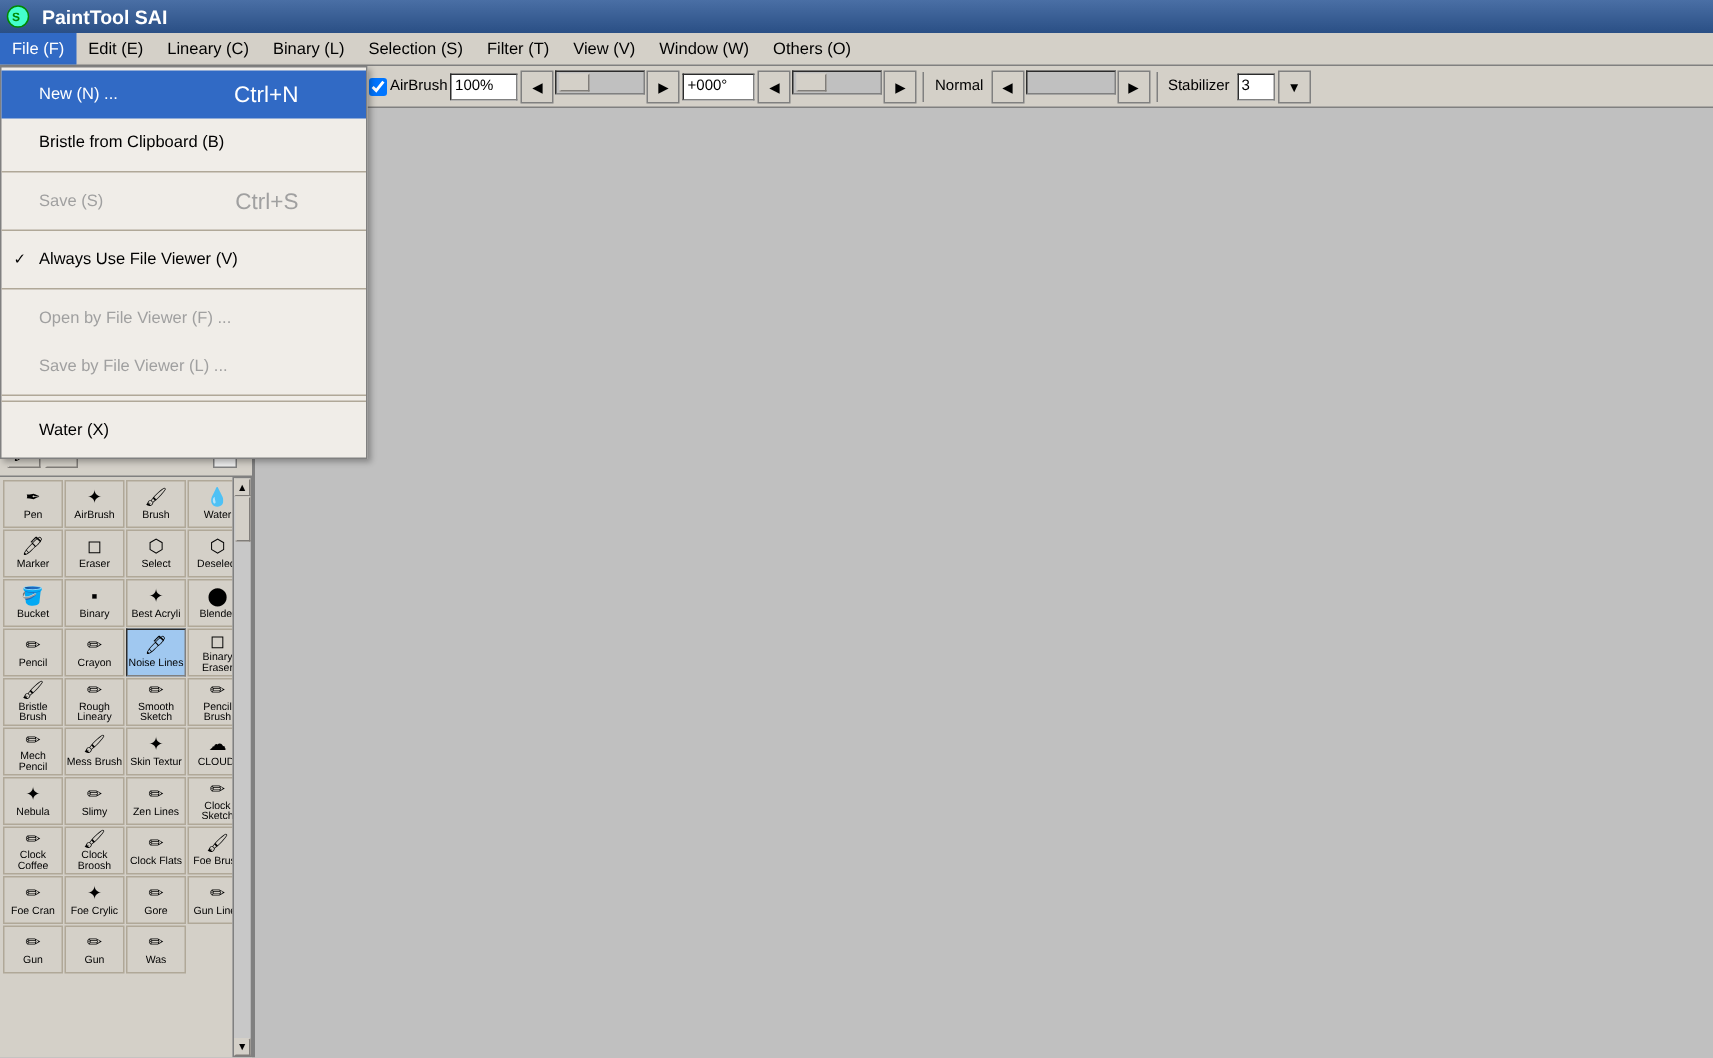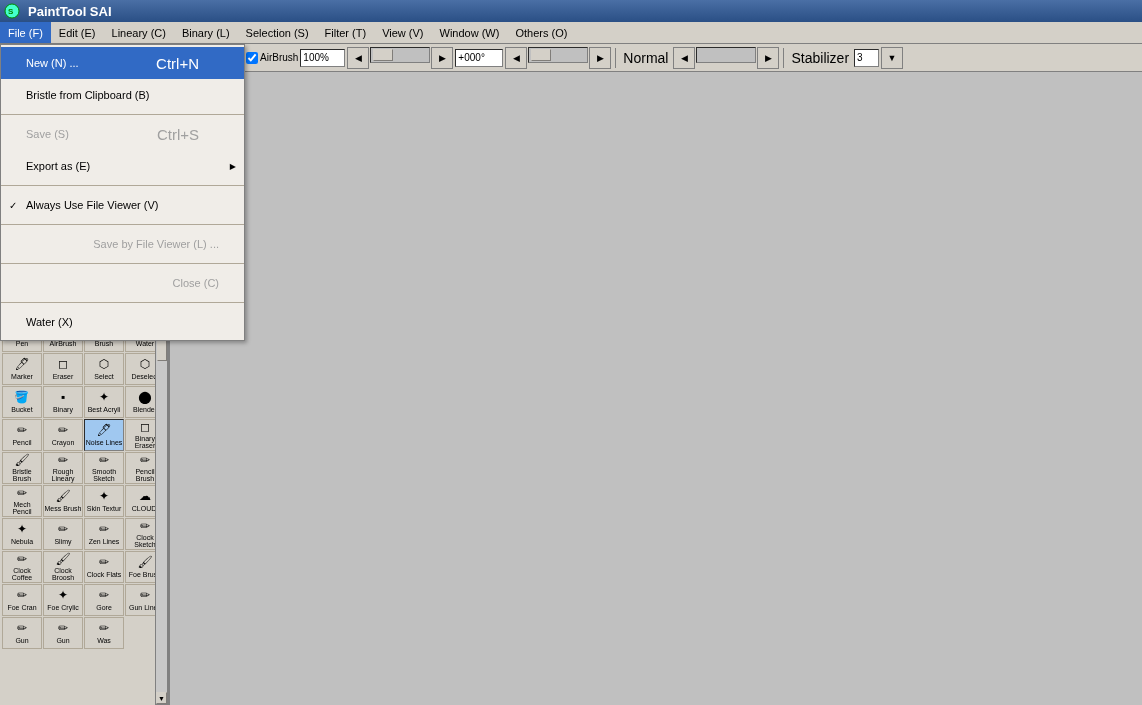--- a/index.html
+++ b/index.html
@@ -60,21 +60,21 @@
       border: 1px solid #808080;
       display: flex; align-items: center; justify-content: center;
       cursor: pointer; font-size: 9px;
     }
     .toolbar-separator { width: 1px; height: 20px; background: #808080; margin: 0 2px; }
     .toolbar-input {
       height: 18px; font-size: 10px;
       border: 1px inset #808080; background: white;
       padding: 0 2px;
     }
-    .toolbar-label { font-size: 14px; padding: 0 3px; color: #000; }
+    .toolbar-label { font-size: 10px; padding: 0 3px; color: #000; }
 
     
     #main-layout {
       display: flex;
       height: calc(705px - 22px - 22px - 28px);
     }
 
     
     #left-panel {
       width: 170px;
@@ -203,21 +203,21 @@
       height: 32px;
       display: flex;
       align-items: center;
       padding: 0 25px 0 25px;
       cursor: pointer;
       font-size: 11px;
       color: #000;
       position: relative;
     }
     .dropdown-item.highlighted { background: #316ac5; color: white; }
-    .dropdown-item.disabled { color: #a0a0a0; pointer-events: none; justify-content: flex-end; }
+    .dropdown-item.disabled { color: #a0a0a0; pointer-events: none; }
     .dropdown-item.has-sub::after {
       content: '▶';
       position: absolute;
       right: 8px;
       font-size: 8px;
     }
     .dropdown-shortcut {
       margin-left: auto;
       padding-right: 20px;
       font-size: 15px;
@@ -589,33 +589,30 @@
     <span class="dropdown-shortcut">Ctrl+N</span>
   </div>
   <div class="dropdown-item">
     <span>Bristle from Clipboard (B)</span>
   </div>
   <div class="dropdown-separator"></div>
   <div class="dropdown-item disabled">
     <span>Save (S)</span>
     <span class="dropdown-shortcut">Ctrl+S</span>
   </div>
-  <div class="dropdown-item has-sub">
-    <span>Export as (E)</span>
-  </div>
   <div class="dropdown-separator"></div>
   <div class="dropdown-item">
     <span class="dropdown-check">✓</span>
     <span>Always Use File Viewer (V)</span>
   </div>
   <div class="dropdown-separator"></div>
   <div class="dropdown-item disabled">
+    <span>Open by File Viewer (F) ...</span>
+  </div>
+  <div class="dropdown-item disabled">
     <span>Save by File Viewer (L) ...</span>
   </div>
   <div class="dropdown-separator"></div>
-  <div class="dropdown-item disabled">
-    <span>Close (C)</span>
-  </div>
   <div class="dropdown-separator"></div>
   <div class="dropdown-item">
     <span>Water (X)</span>
   </div>
 </div>
 
 </body></html>

